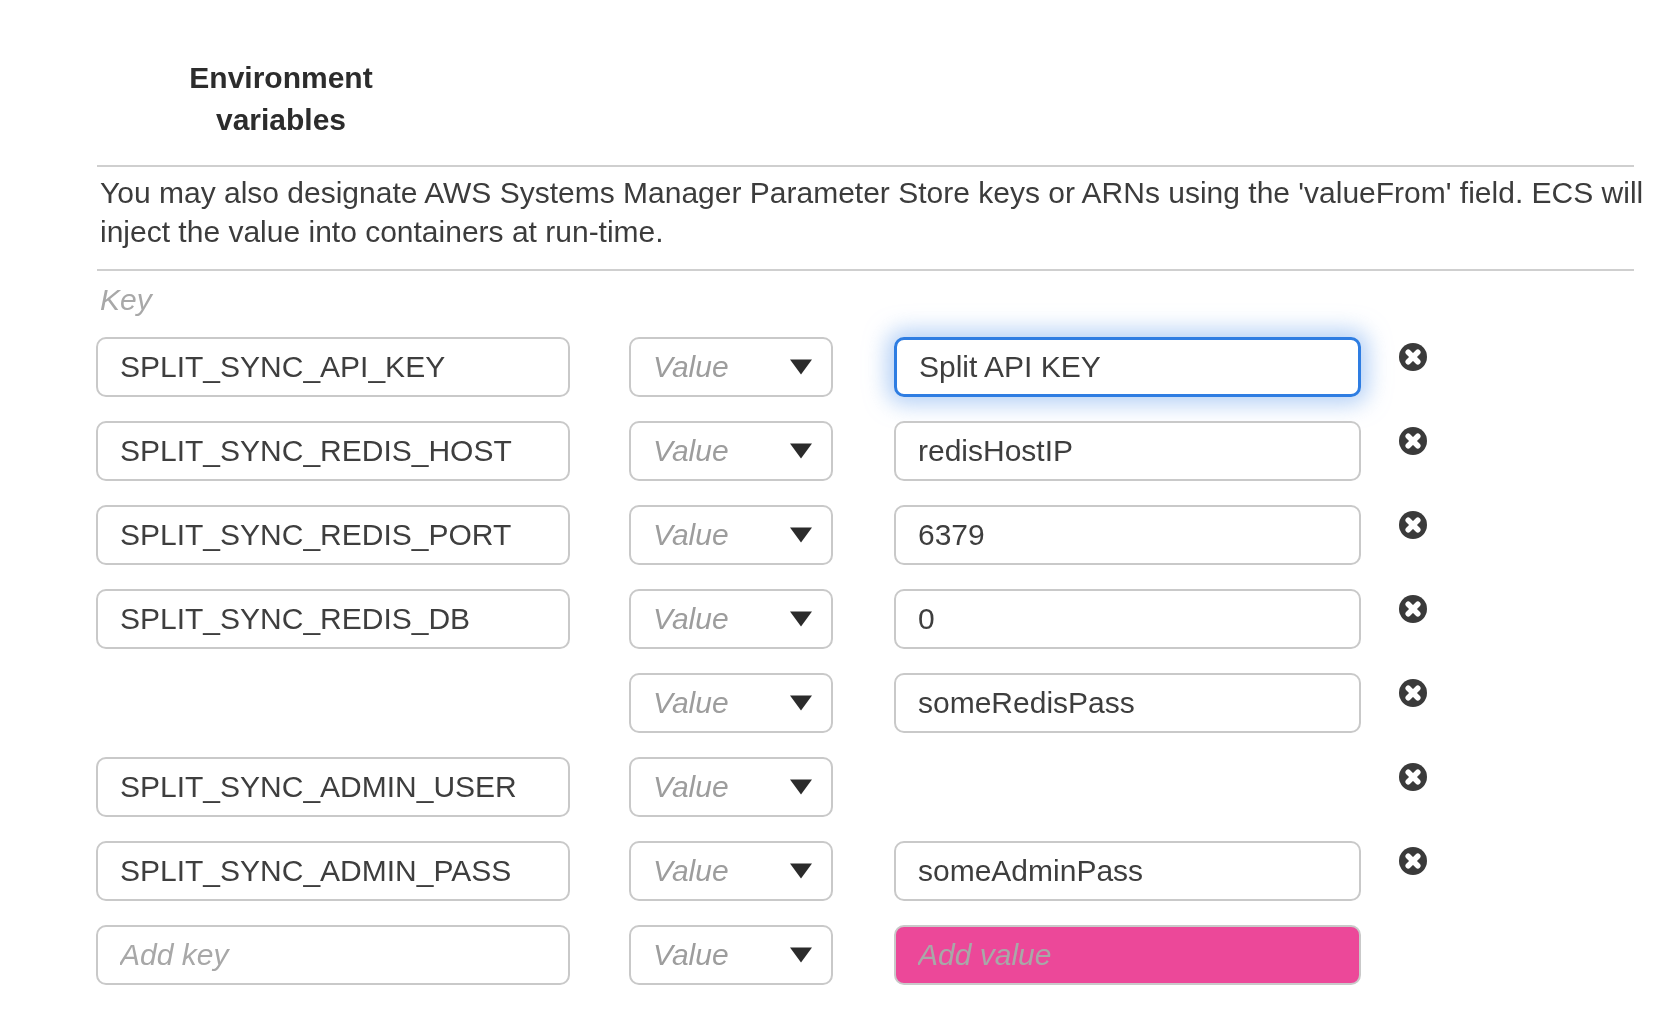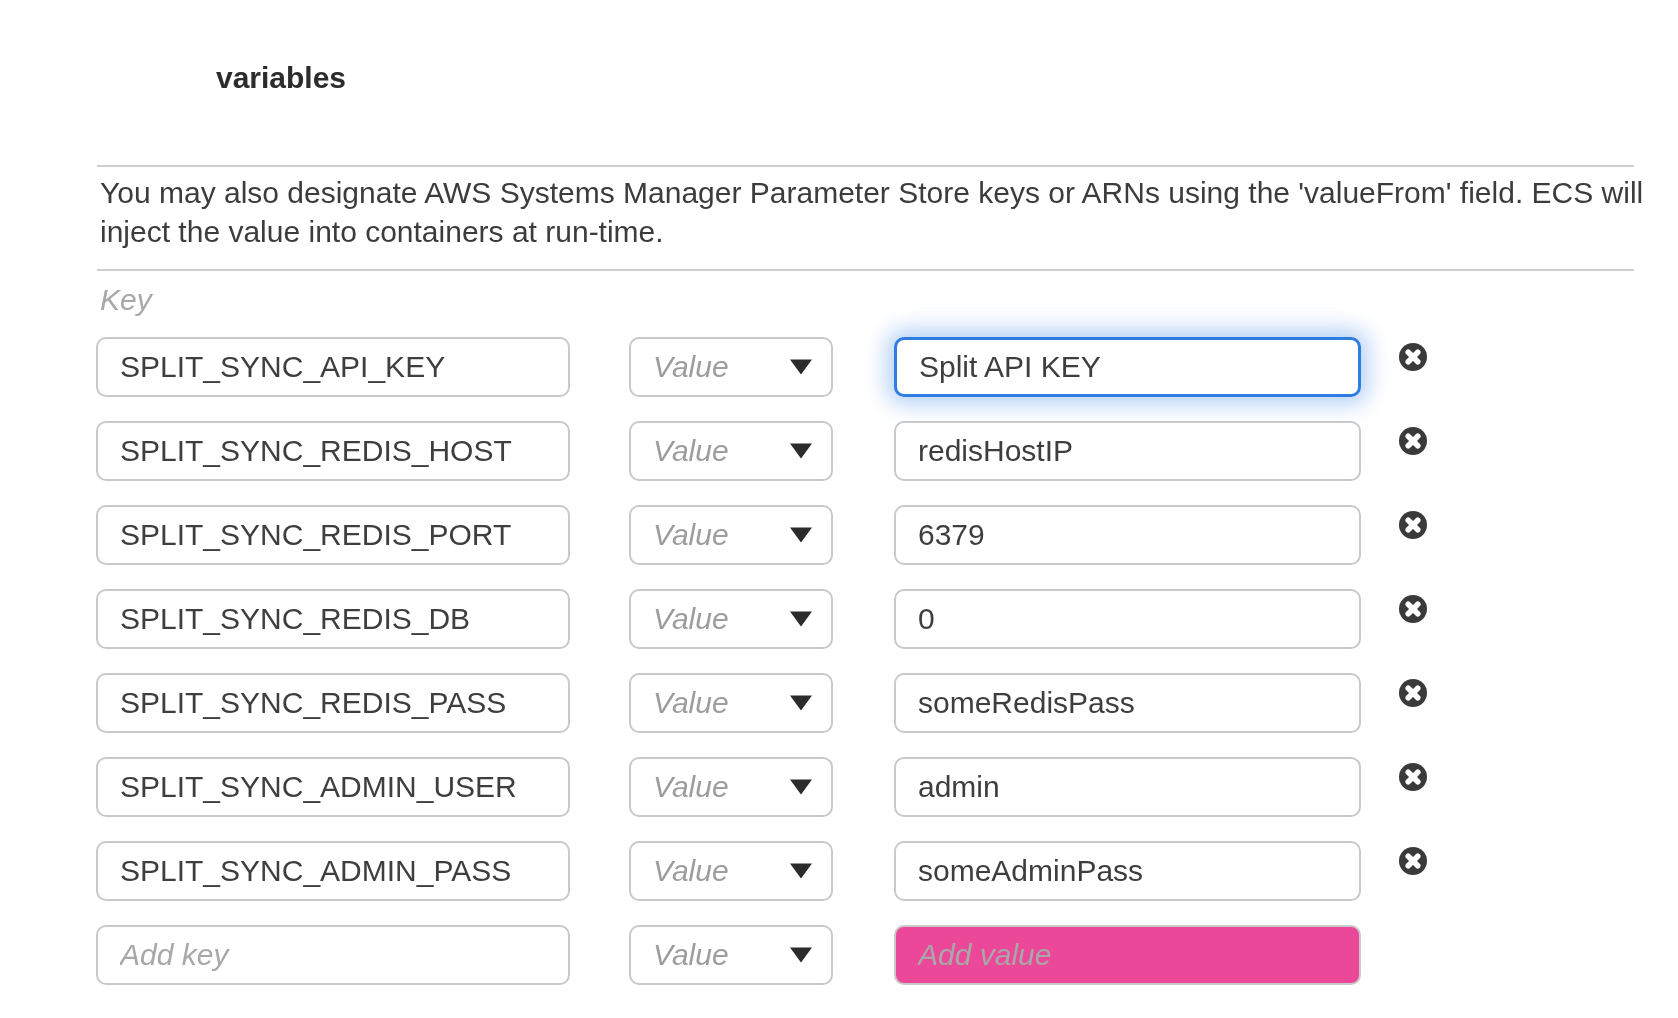--- a/index.html
+++ b/index.html
@@ -58,20 +58,21 @@
     border:none;border-radius:50%;background:#3a3a3a;
     display:flex;align-items:center;justify-content:center;
     padding:0;cursor:pointer;
   }
   .remove-btn svg{display:block;}
 </style>
 </head>
 <body>
 
 <div class="section-label">
+  <div>Environment</div>
   <div>variables</div>
 </div>
 
 <div class="divider" id="divider-top"></div>
 
 <div class="help-text">You may also designate AWS Systems Manager Parameter Store keys or ARNs using the 'valueFrom' field. ECS will inject the value into containers at run-time.</div>
 
 <div class="divider" id="divider-mid"></div>
 
 <div class="key-header">Key</div>
@@ -138,21 +139,20 @@
     <span>
         <svg width="28" height="28" viewBox="0 0 28 28">
           <line x1="9.2" y1="9.2" x2="18.8" y2="18.8" stroke="#fff" stroke-width="5.5" stroke-linecap="round"></line>
           <line x1="18.8" y1="9.2" x2="9.2" y2="18.8" stroke="#fff" stroke-width="5.5" stroke-linecap="round"></line>
         </svg>
       </span>
   </button>
 </div>
 
 <div class="env-row" style="top:673px;">
-  <input class="field key-input" value="SPLIT_SYNC_REDIS_PASS" style="">
   <div class="field type-select">
     <span class="type-label">Value</span>
     <span class="caret"></span>
   </div>
   <input class="field value-input" value="someRedisPass" style="">
   <button class="remove-btn">
     <span>
         <svg width="28" height="28" viewBox="0 0 28 28">
           <line x1="9.2" y1="9.2" x2="18.8" y2="18.8" stroke="#fff" stroke-width="5.5" stroke-linecap="round"></line>
           <line x1="18.8" y1="9.2" x2="9.2" y2="18.8" stroke="#fff" stroke-width="5.5" stroke-linecap="round"></line>
@@ -160,21 +160,20 @@
       </span>
   </button>
 </div>
 
 <div class="env-row" style="top:757px;border-radius:28px;">
   <input class="field key-input" value="SPLIT_SYNC_ADMIN_USER" style="">
   <div class="field type-select">
     <span class="type-label">Value</span>
     <span class="caret"></span>
   </div>
-  <input class="field value-input" value="admin" style="">
   <button class="remove-btn">
     <span>
         <svg width="28" height="28" viewBox="0 0 28 28">
           <line x1="9.2" y1="9.2" x2="18.8" y2="18.8" stroke="#fff" stroke-width="5.5" stroke-linecap="round"></line>
           <line x1="18.8" y1="9.2" x2="9.2" y2="18.8" stroke="#fff" stroke-width="5.5" stroke-linecap="round"></line>
         </svg>
       </span>
   </button>
 </div>
 

